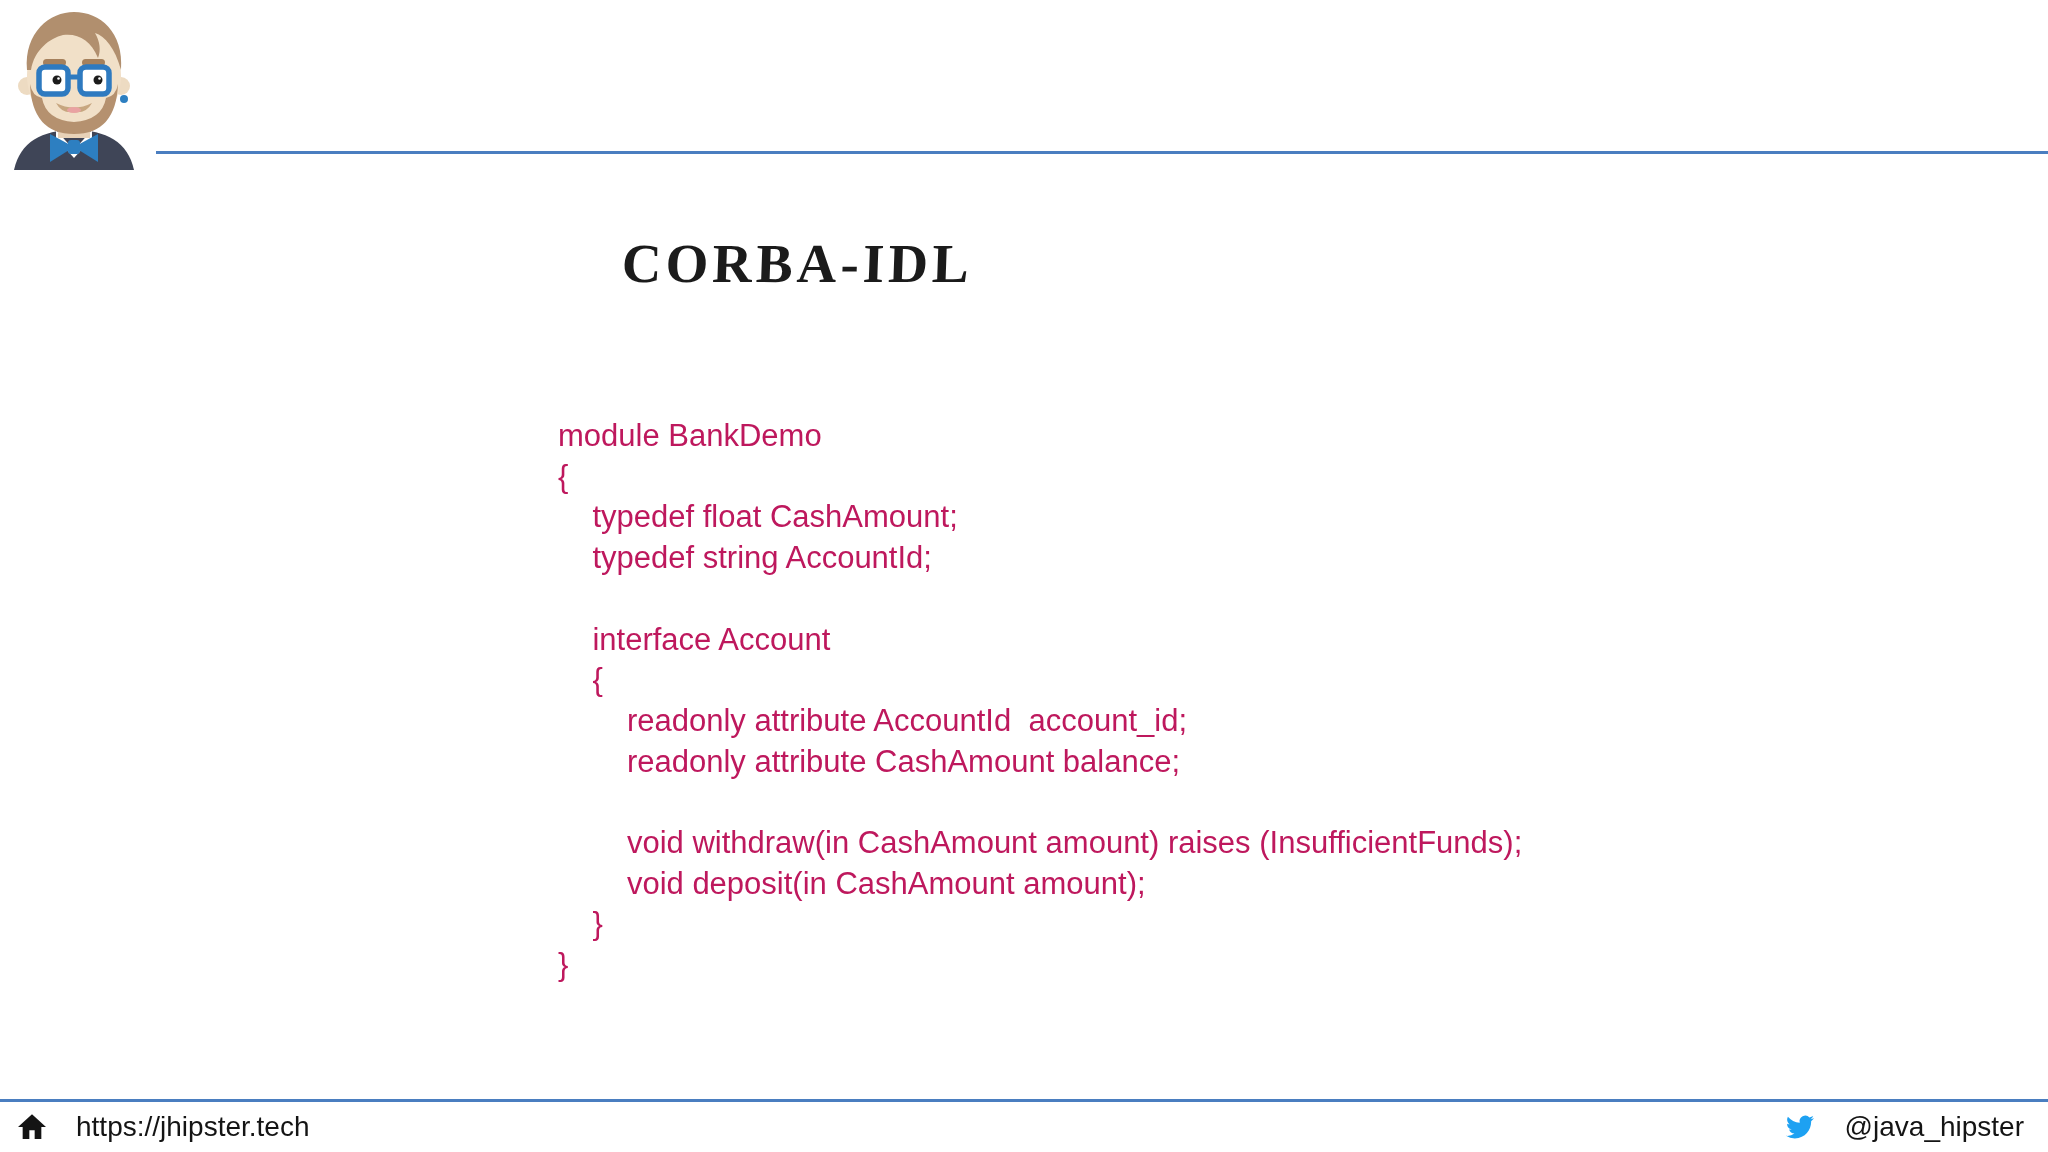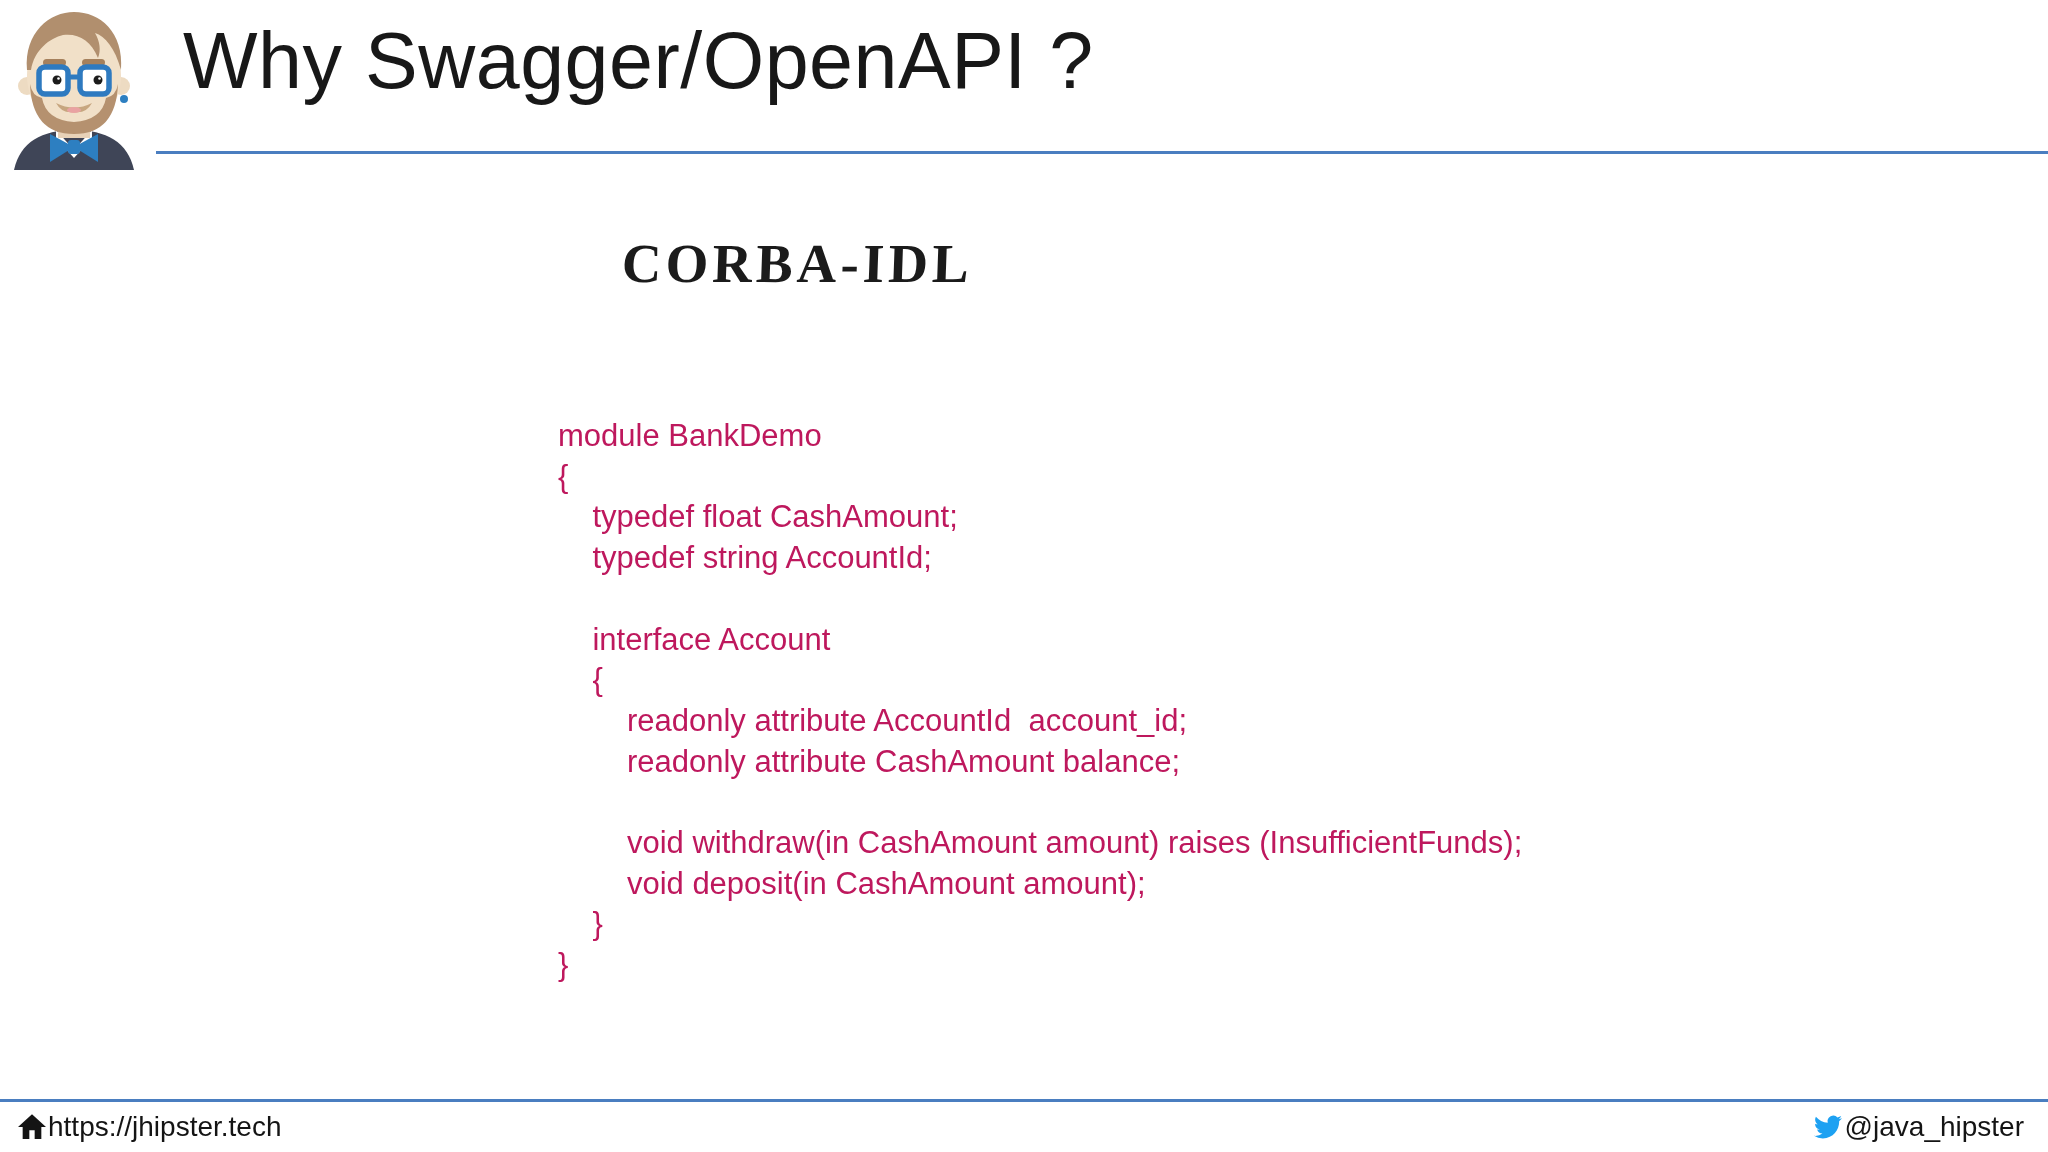--- a/index.html
+++ b/index.html
@@ -86,21 +86,21 @@
     height: 50px;
     display: flex;
     align-items: center;
     justify-content: space-between;
     padding: 0 24px 0 16px;
     box-sizing: border-box;
   }
   .footer-left, .footer-right {
     display: flex;
     align-items: center;
-    gap: 0;
+    gap: 28px;
   }
   .footer-text {
     font-size: 28px;
     color: #141414;
     white-space: nowrap;
   }
   .icon-svg { display: block; }
 </style>
 </head>
 <body>
@@ -147,21 +147,20 @@
 
       <circle cx="49" cy="74" r="4.5" fill="#1c1c1c"></circle>
       <circle cx="50.5" cy="72.5" r="1.3" fill="#ffffff"></circle>
       <circle cx="90" cy="74" r="4.5" fill="#1c1c1c"></circle>
       <circle cx="91.5" cy="72.5" r="1.3" fill="#ffffff"></circle>
 
       <circle cx="116" cy="93" r="4" fill="#2d7fc1"></circle>
     </svg>
   </div>
 
-  <div class="page-title">Why Swagger/OpenAPI ?</div>
   <div class="header-rule"></div>
 
   <div class="slide-heading">CORBA-IDL</div>
 
   <pre class="code-block">module BankDemo
 {
     typedef float CashAmount;
     typedef string AccountId;
 
     interface Account

